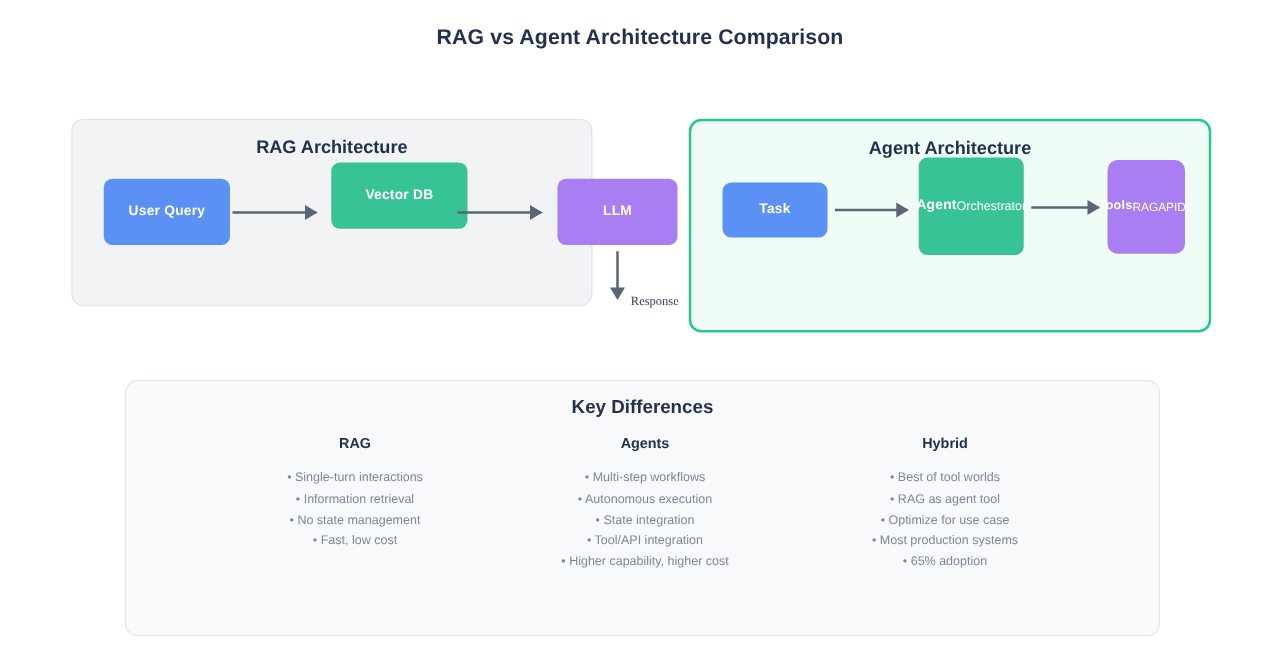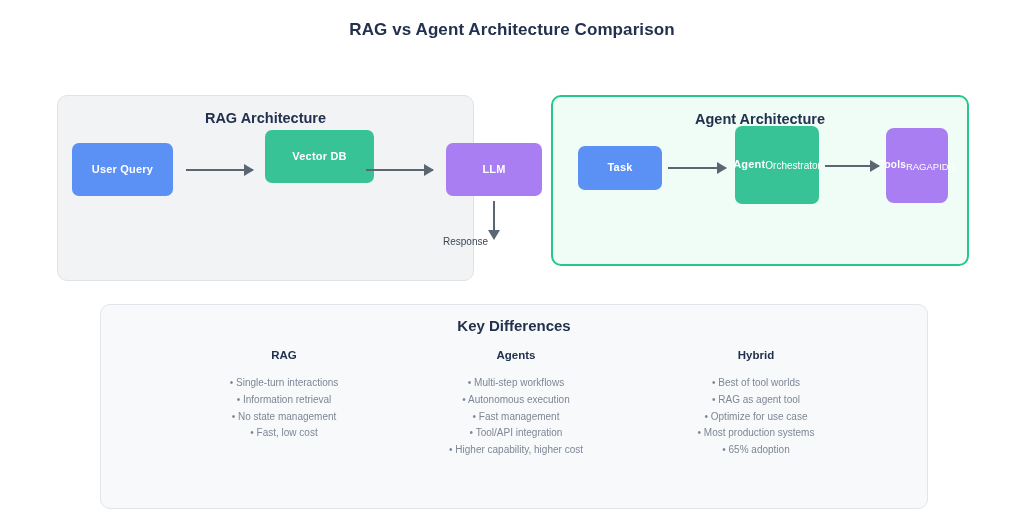--- a/index.html
+++ b/index.html
@@ -26,21 +26,21 @@
     color: #22314e;
     letter-spacing: 0.1px;
   }
 
   
   .panel {
     position: absolute;
     border-radius: 10px;
   }
   .panel-rag {
-    left: 57px; top: 95px; width: 417px; height: 186px;
+    left: 57px; top: 95px; width: 417px; height: 150px;
     background: #f1f3f5;
     border: 1.4px solid #dfe3e8;
     padding-left: 28px;
   }
   .panel-agent {
     left: 551px; top: 95px; width: 418px; height: 171px;
     background: #f0fdf6;
     border: 2px solid #25c78b;
   }
   .panel-key {
@@ -84,21 +84,21 @@
   }
   .node .node-item {
     font-size: 9.5px;
     font-weight: normal;
     margin-top: 3px;
   }
   .blue   { background: #5b91f5; }
   .green  { background: #38c397; }
   .purple { background: #a87ef2; }
 
-  .node-user-query   { left: 72px;  top: 143px; width: 101px; height: 53px; }
+  .node-user-query   { left: 83px;  top: 143px; width: 101px; height: 53px; }
   .node-vector-db    { left: 265px; top: 130px; width: 109px;  height: 53px; }
   .node-llm          { left: 446px; top: 143px; width: 96px;  height: 53px; z-index: 5; }
   .node-task         { left: 578px; top: 146px; width: 84px;  height: 44px; }
   .node-agent        { left: 735px; top: 126px; width: 84px;  height: 78px; }
   .node-tools        { left: 886px; top: 128px; width: 62px;  height: 75px; border-radius: 8px; }
   .node-tools .node-label { font-size: 10px; }
 
   
   .arrow-h {
     position: absolute;
@@ -131,21 +131,22 @@
   .arrow-q-to-v  { left: 186px; top: 169px; width: 67px; }
   .arrow-v-to-l  { left: 366px; top: 169px; width: 67px; }
   .arrow-t-to-a  { left: 668px; top: 167px; width: 58px; }
   .arrow-a-to-to { left: 825px; top: 165px; width: 54px; }
   .arrow-llm-down{ left: 493px; top: 201px; height: 30px; }
 
   .arrow-caption {
     position: absolute;
     font-size: 10px;
     color: #3b4757;
-    text-align: left;
+    text-align: right;
+    font-family: Liberation Serif, serif;
   }
   .caption-response { left: 443px; top: 236px; width: 100px; }
 
   
   .kd-col {
     position: absolute;
     top: 44px;
     text-align: center;
   }
   .kd-col-rag    { left: 68px;  width: 230px; }
@@ -230,21 +231,21 @@
         <li>• No state management</li>
         <li>• Fast, low cost</li>
       </ul>
     </div>
 
     <div class="kd-col kd-col-agents">
       <div class="kd-head">Agents</div>
       <ul class="kd-list">
         <li>• Multi-step workflows</li>
         <li>• Autonomous execution</li>
-        <li>• Fast management</li>
+        <li>• State integration</li>
         <li>• Tool/API integration</li>
         <li>• Higher capability, higher cost</li>
       </ul>
     </div>
 
     <div class="kd-col kd-col-hybrid">
       <div class="kd-head">Hybrid</div>
       <ul class="kd-list">
         <li>• Best of tool worlds</li>
         <li>• RAG as agent tool</li>

